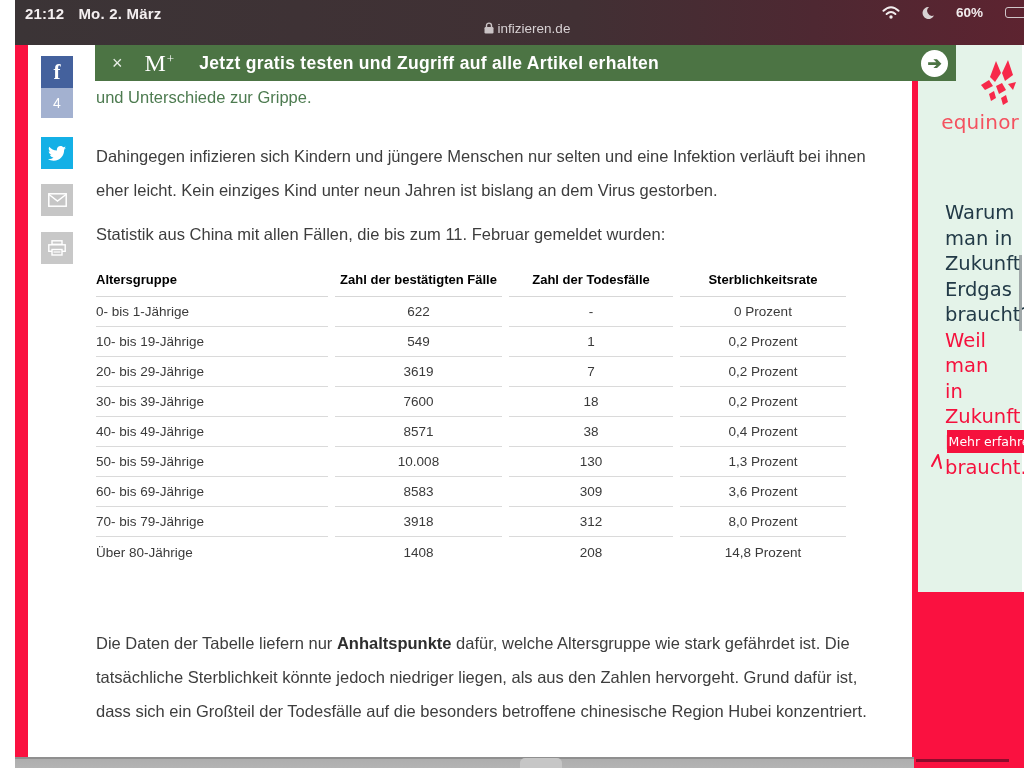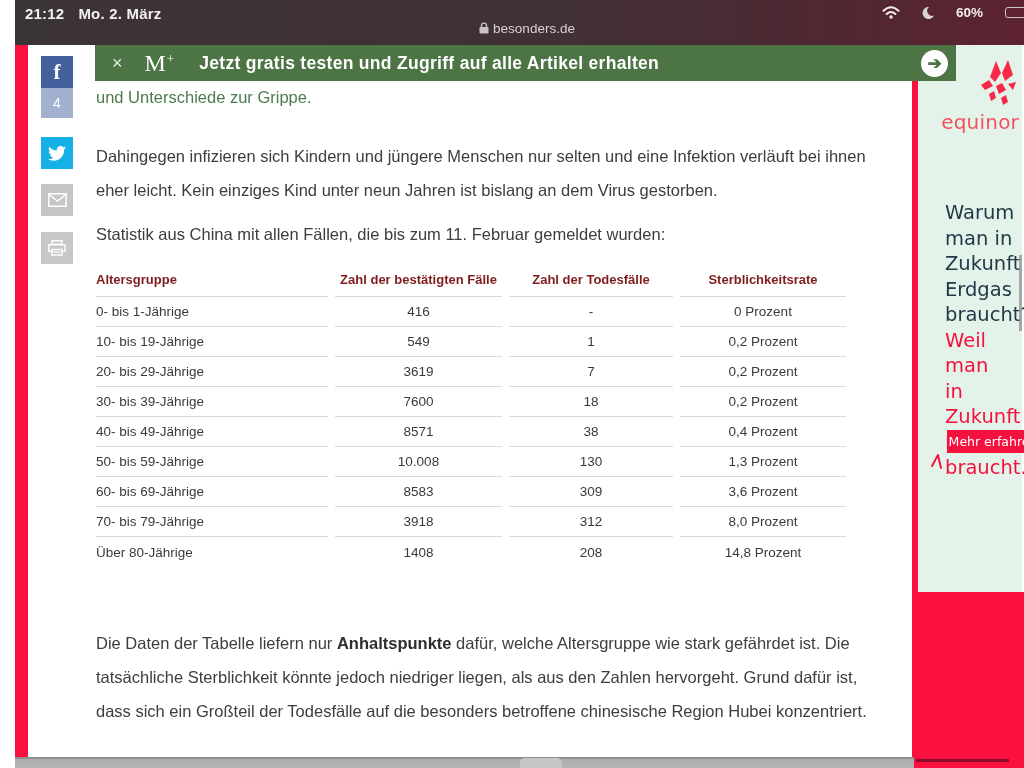--- a/index.html
+++ b/index.html
@@ -51,21 +51,21 @@
   .article { position:absolute; left:81px; top:0; width:772px; color:#3d3d3d; z-index:10; }
   .link-line { position:absolute; top:88px; left:0; color:#4d7b50; font-size:16.5px; }
   .para1 { position:absolute; top:139px; left:0; width:772px; font-size:16.5px; line-height:34px; }
   .table-intro { position:absolute; top:225px; left:0; font-size:16.5px; }
   .closing { position:absolute; top:626px; left:0; width:772px; font-size:16.5px; line-height:34px; }
   .closing b { color:#2e2e2e; }
 
   
   .stat-table { position:absolute; top:272px; left:-7px; border-collapse:separate; border-spacing:7px 0;
     table-layout:fixed; width:764px; }
-  .stat-table th { font-size:13px; font-weight:700; color:#7f1d1d; vertical-align:bottom;
+  .stat-table th { font-size:13px; font-weight:700; color:#000000; vertical-align:bottom;
     padding-bottom:9px; border-bottom:1px solid #d7d7d7; line-height:15px; }
   .stat-table th:first-child { text-align:left; }
   .stat-table td { font-size:13.5px; color:#3a3a3a; height:30px; text-align:center;
     border-bottom:1px solid #dadada; }
   .stat-table td:first-child { text-align:left; }
   .stat-table tr:last-child td { border-bottom:none; }
 
   
   .ad-mint { position:absolute; left:897px; top:45px; width:110px; height:547px; background:#e4f3e9; z-index:6; }
   .ad-stripe { position:absolute; left:0; top:36px; width:6px; height:511px; background:#fa1140; }
@@ -89,21 +89,21 @@
 <div id="screen">
 
   <div class="status-bar">
     <div class="sb-left">
       <span>21:12</span><span class="sb-date">Mo. 2. März</span>
     </div>
     <div class="sb-center">
       <svg width="10" height="12" viewBox="0 0 10 12">
         <rect x="0.5" y="5" width="9" height="6.5" rx="1.2" fill="#cac3c5"></rect>
         <path d="M2.5,5.2 V3.6 a2.5,2.5 0 0 1 5,0 V5.2" fill="none" stroke="#cac3c5" stroke-width="1.4"></path>
-      </svg><span>besonders.de</span>
+      </svg><span>infizieren.de</span>
     </div>
     <div class="sb-right">
       <svg width="18" height="13" viewBox="0 0 18 13">
         <path d="M1.5,4.8 Q9,-2.2 16.5,4.8" fill="none" stroke="#f2edee" stroke-width="2" stroke-linecap="round"></path>
         <path d="M4.6,8 Q9,4 13.4,8" fill="none" stroke="#f2edee" stroke-width="2" stroke-linecap="round"></path>
         <circle cx="9" cy="11" r="1.7" fill="#f2edee"></circle>
       </svg>
       <svg width="12" height="12" viewBox="0 0 12 12">
         <path d="M7,0 A6,6 0 1 0 12,8.5 A5,5 0 0 1 7,0 Z" fill="#d8d2d3"></path>
       </svg>
@@ -167,21 +167,21 @@
         <tr>
           <th>Altersgruppe</th>
           <th>Zahl der bestätigten Fälle</th>
           <th>Zahl der Todesfälle</th>
           <th>Sterblichkeitsrate</th>
         </tr>
       </thead>
       <tbody>
         <tr>
           <td>0- bis 1-Jährige</td>
-            <td>416</td>
+            <td>622</td>
             <td>-</td>
             <td>0 Prozent</td>
         </tr>
         <tr>
           <td>10- bis 19-Jährige</td>
             <td>549</td>
             <td>1</td>
             <td>0,2 Prozent</td>
         </tr>
         <tr>

